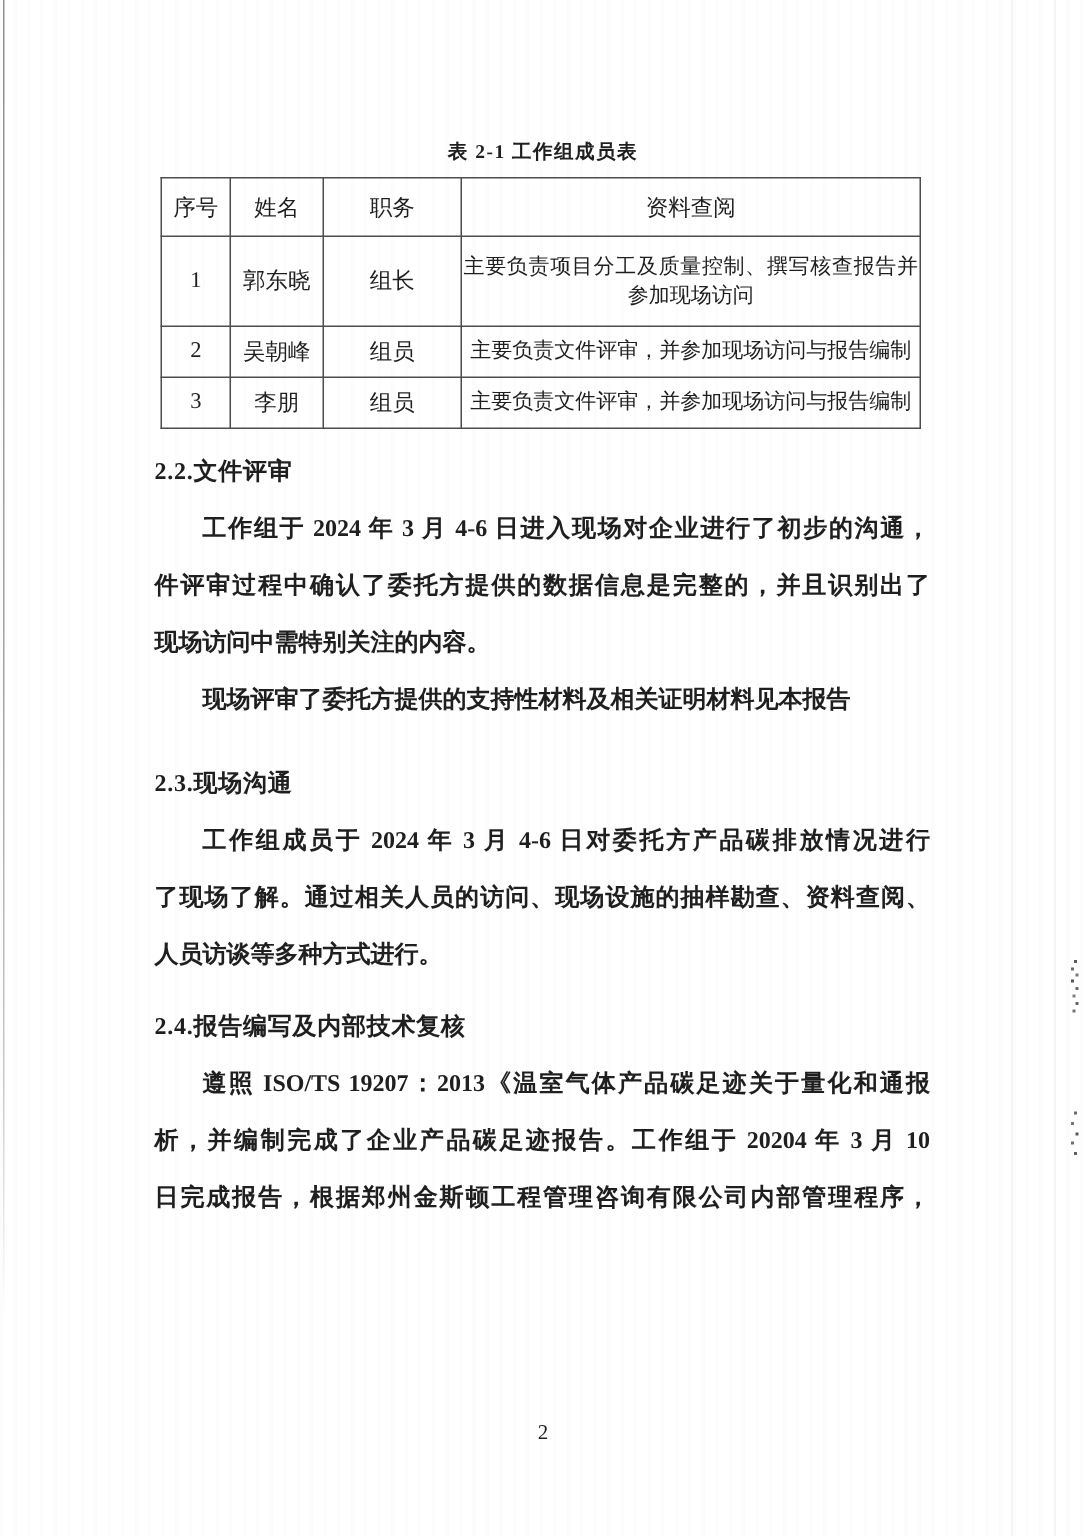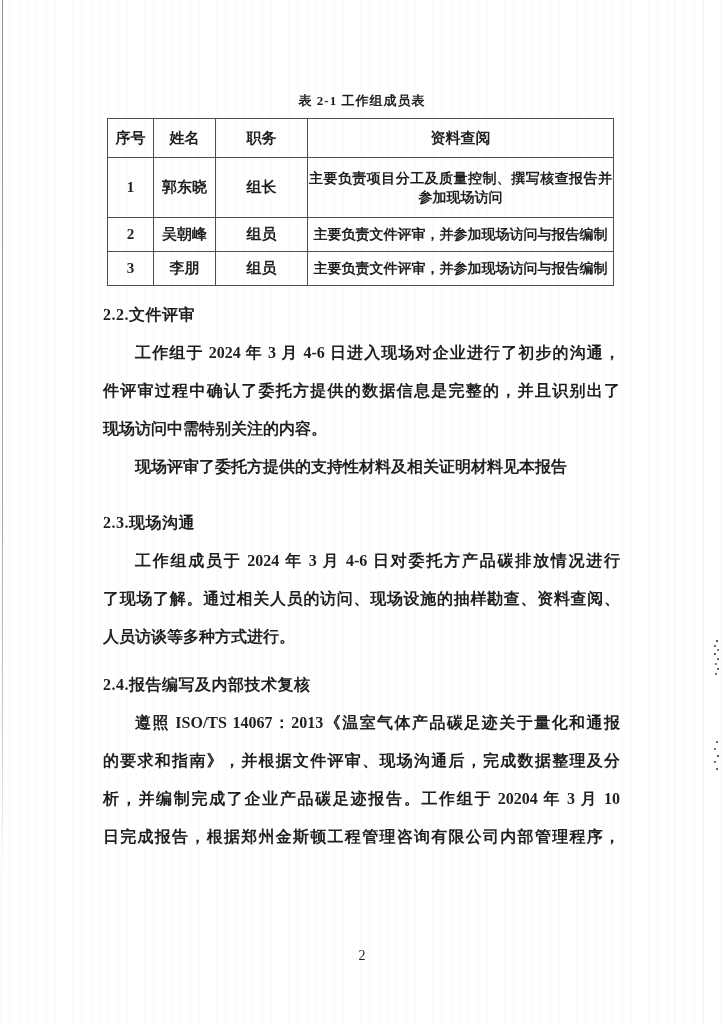--- a/index.html
+++ b/index.html
@@ -44,21 +44,21 @@
     position: absolute; left: 107px; top: 118px; width: 506px;
     border-collapse: collapse; table-layout: fixed;
   }
   table.members col.c-no   { width: 46px; }
   table.members col.c-name { width: 62px; }
   table.members col.c-role { width: 92px; }
   table.members col.c-duty { width: 306px; }
   table.members th, table.members td {
     border: 1px solid #4d4d4d;
     text-align: center; vertical-align: middle;
-    font-size: 15px; font-weight: bold;
+    font-size: 15px; font-weight: normal;
     padding: 0 1px;
   }
   table.members thead tr { height: 39px; }
   table.members tbody tr { height: 34px; }
   table.members tbody tr.tall { height: 60px; }
   table.members td.duty {
     font-size: 14px; line-height: 19px;
     text-align: justify; text-align-last: center;
   }
 
@@ -153,22 +153,21 @@
     <div class="bline heading gap-lg">2.3.现场沟通</div>
 
     <div class="bline indent">工作组成员于 2024 年 3 月 4-6 日对委托方产品碳排放情况进行</div>
 
     <div class="bline">了现场了解。通过相关人员的访问、现场设施的抽样勘查、资料查阅、</div>
 
     <div class="bline noj">人员访谈等多种方式进行。</div>
 
     <div class="bline heading gap-md">2.4.报告编写及内部技术复核</div>
 
-    <div class="bline indent">遵照 ISO/TS 14067：2013《温室气体产品碳足迹关于量化和通报</div>
+    <div class="bline indent">遵照 ISO/TS 19207：2013《温室气体产品碳足迹关于量化和通报</div>
 
-    <div class="bline">的要求和指南》，并根据文件评审、现场沟通后，完成数据整理及分</div>
 
     <div class="bline">析，并编制完成了企业产品碳足迹报告。工作组于 20204 年 3 月 10</div>
 
     <div class="bline">日完成报告，根据郑州金斯顿工程管理咨询有限公司内部管理程序，</div>
   </div>
 
 <div class="page-number">2</div>
 
 </body></html>

